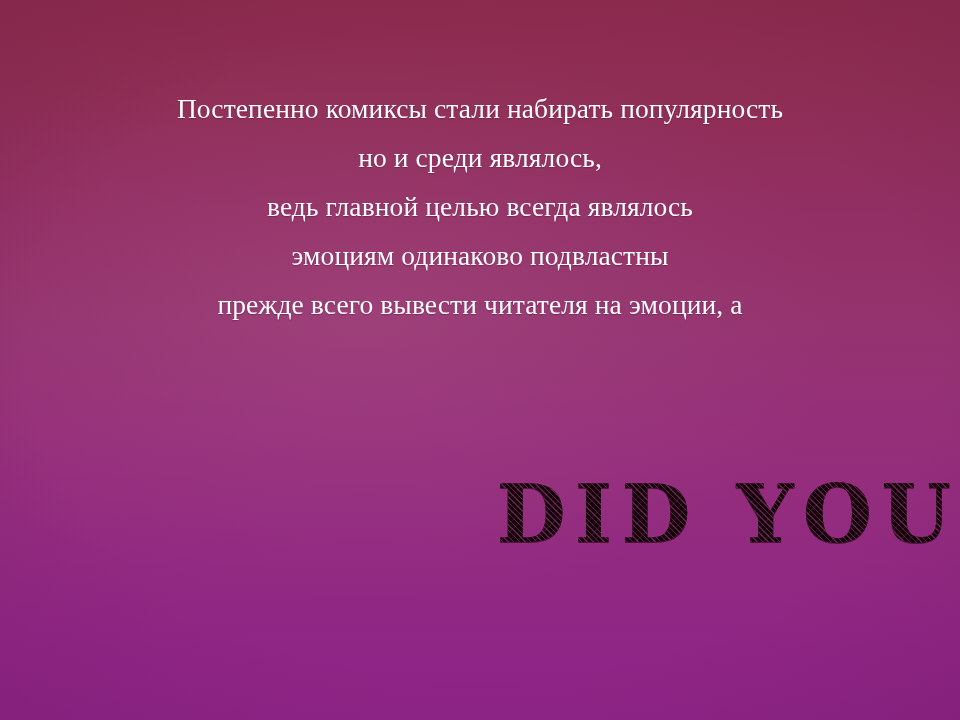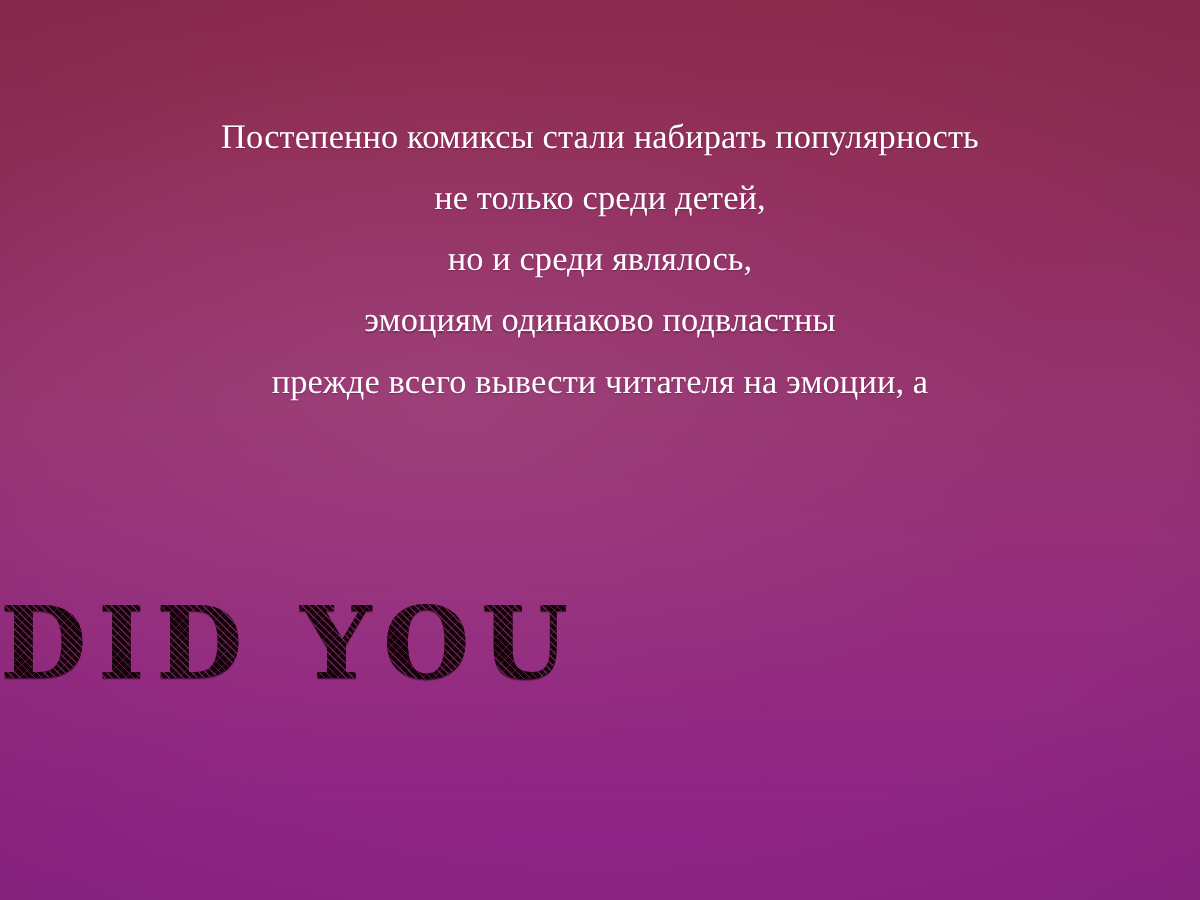--- a/index.html
+++ b/index.html
@@ -69,21 +69,21 @@
     display: block;
     white-space: nowrap;
   }
 
   
   .headline {
     position: absolute;
     left: 0;
     right: 0;
     top: 462px;
-    text-align: left;
+    text-align: right;
     line-height: 104px;
   }
 
   .headline .hl-line {
     display: block;
     font-family: "DejaVu Serif", "Liberation Serif", serif;
     font-weight: 700;
     font-size: 80px;
     letter-spacing: 9px;
     text-transform: uppercase;
@@ -111,22 +111,22 @@
 </head>
 <body>
 
 <div class="slide">
 
   <div class="bg-bloom"></div>
   <div class="bg-vignette"></div>
 
   <div class="body-text">
     <span class="line">Постепенно комиксы стали набирать популярность</span>
-    <span class="line">не только среди детей,</span>
     <span class="line">но и среди являлось,</span>
+    <span class="line">ведь главной целью всегда являлось</span>
     <span class="line">эмоциям одинаково подвластны</span>
     <span class="line">прежде всего вывести читателя на эмоции, а</span>
   </div>
 
   <div class="headline">
     <span class="hl-line">DID YOU</span>
   </div>
 
 </div>
 

